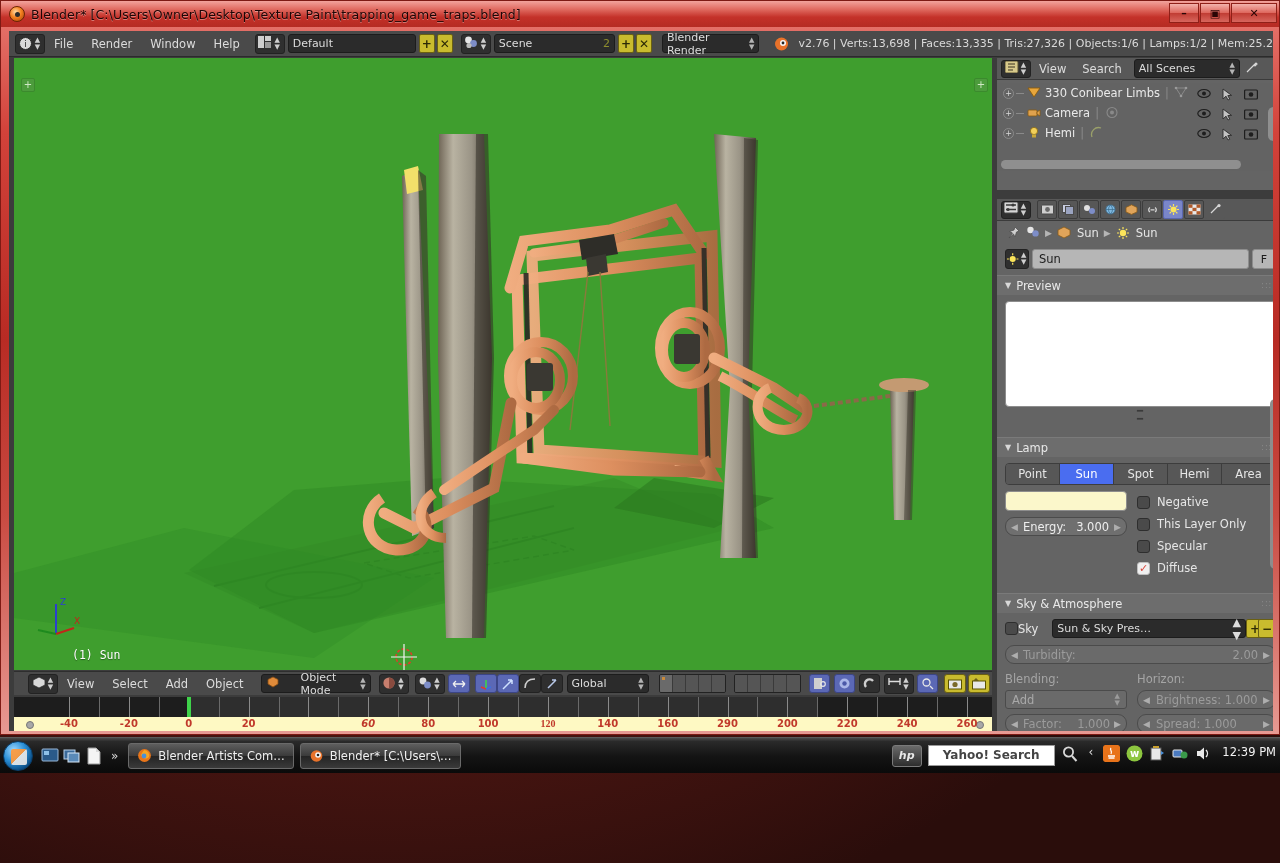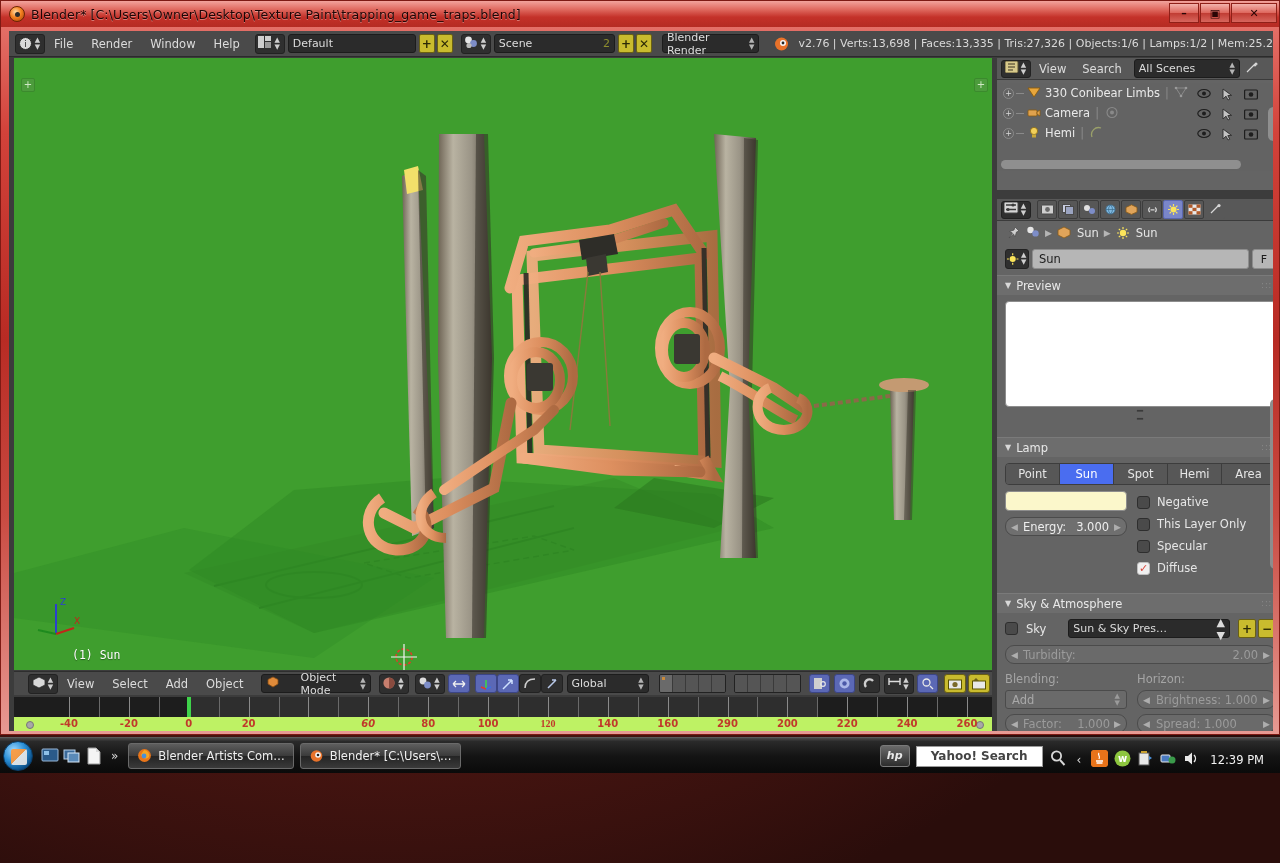--- a/index.html
+++ b/index.html
@@ -141,21 +141,21 @@
 
   
   .timeline {
     position: absolute; left: 5px; top: 666px; width: 978px; height: 34px;
     background: #2b2b2b; overflow: hidden;
   }
   .tl-track { position:absolute; left:0; top:0; width:100%; height:20px; background:#1d1d1d; }
   .tl-range { position:absolute; top:0; height:20px; background:#2e2e2e; }
   .tl-tick { position:absolute; top:0; width:1px; height:20px; background:#8a8a8a; }
   .tl-play { position:absolute; top:0; width:4px; height:20px; background:#3fd24a; }
-  .tl-ruler { position:absolute; left:0; top:20px; width:100%; height:14px; background:#bef264; }
+  .tl-ruler { position:absolute; left:0; top:20px; width:100%; height:14px; background:#fef9c3; }
   .tl-lab { position:absolute; top:1px; font-size:10px; color:#c0392b; font-weight:bold; transform:translateX(-50%); }
   .tl-knob{position:absolute;top:4px;width:8px;height:8px;border-radius:50%;background:#a8a8a8;border:1px solid #777;}
 
   
   .outliner {
     position:absolute; left:988px; top:27px; width:287px; height:132px;
     background:#646464; overflow:hidden;
   }
   .ol-header {
     height:22px; background:#585858; border-bottom:1px solid #3b3b3b;
@@ -263,21 +263,21 @@
   }
   .ql { display:flex; align-items:center; gap:4px; margin-left:8px; }
   .ql-ico { width:18px; height:18px; border-radius:2px; }
   .chev { color:#dcdcdc; font-size:12px; margin:0 4px; }
   .tb-task {
     height:26px; min-width:150px; margin-left:6px; border-radius:3px;
     background:linear-gradient(to bottom,#5e5e5e,#3a3a3a 50%,#242424 51%,#3a3a3a);
     border:1px solid #6a6a6a; display:flex; align-items:center; gap:6px;
     padding:0 8px; color:#f0f0f0; font-size:11.5px; white-space:nowrap;
   }
-  .tray { margin-left:auto; display:flex; align-items:flex-end; gap:6px; padding-right:16px; }
+  .tray { margin-left:auto; display:flex; align-items:flex-start; gap:6px; padding-right:4px; }
   .hp-logo { width:30px; height:22px; border-radius:3px;
              background:linear-gradient(to bottom,#6a6a6a,#2d2d2d);
              border:1px solid #7a7a7a; color:#e8e8e8; font-size:11px;
              font-style:italic; font-weight:bold; display:flex;
              align-items:center; justify-content:center; }
   .yahoo-box { height:21px; background:#ffffff; border:1px solid #9a9a9a;
                display:flex; align-items:center; justify-content:center;
                padding:0 14px; color:#444; font-size:12px; font-weight:bold; }
   .clock { color:#f2f2f2; font-size:11.5px; padding-left:4px; }
   .tray-ico { width:17px; height:17px; border-radius:2px; }
@@ -972,21 +972,21 @@
           </div>
         </div>
 
         <div class="panel">
           <div class="panel-hd">
             <span class="tri">▼</span>
             <span>Sky &amp; Atmosphere</span>
             <span class="grip">::::</span>
           </div>
           <div class="panel-bd">
-            <div style="display:flex;align-items:center;gap:8px">
+            <div style="display:flex;align-items:center;">
               <span class="chk"></span>
               <span style="font-size:11.5px;color:#e6e6e6">Sky</span>
               <div class="sel-dd" style="flex:1;margin-left:14px">
                 <span class="lbl">Sun &amp; Sky Pres…</span>
                 <span class="arrows">▲<br>▼</span>
               </div>
               <div class="btn-sq">+</div>
               <div class="btn-sq" style="margin-left:-6px">−</div>
             </div>
 

